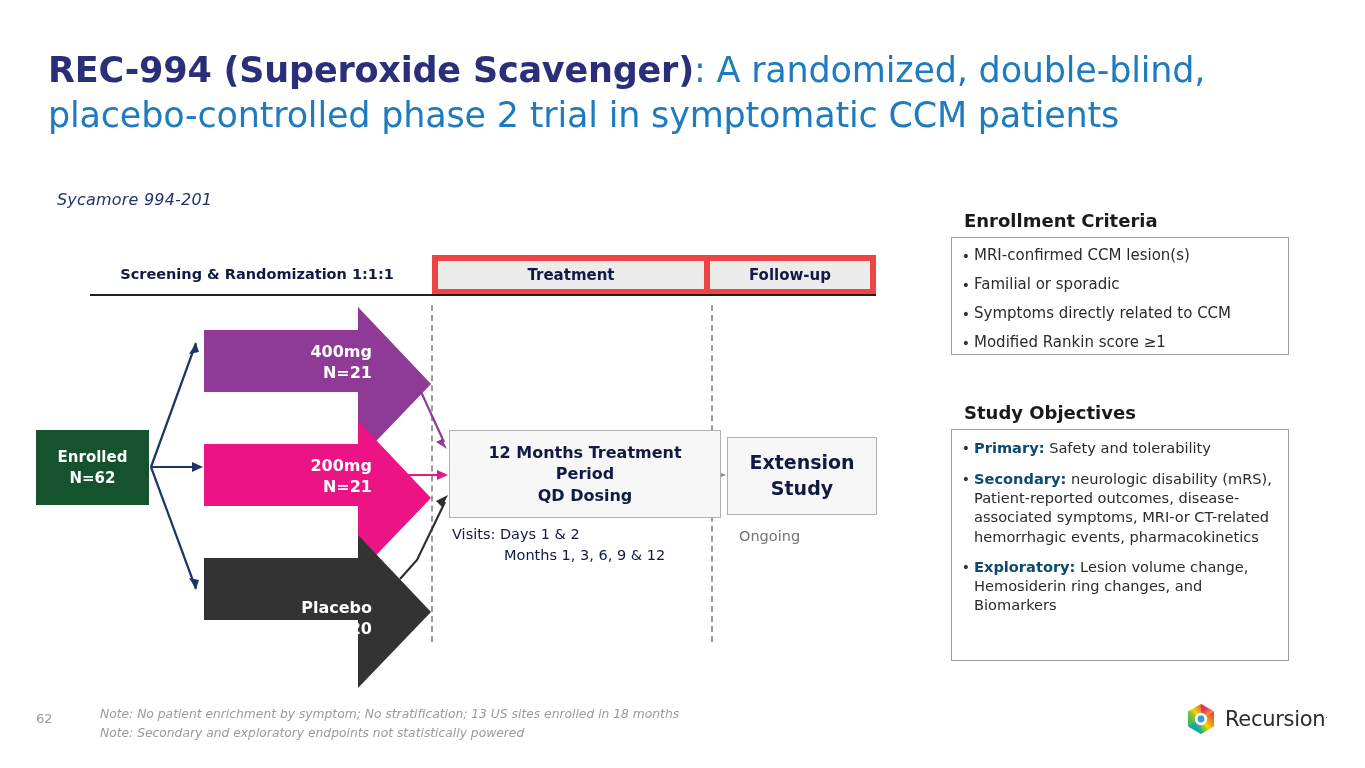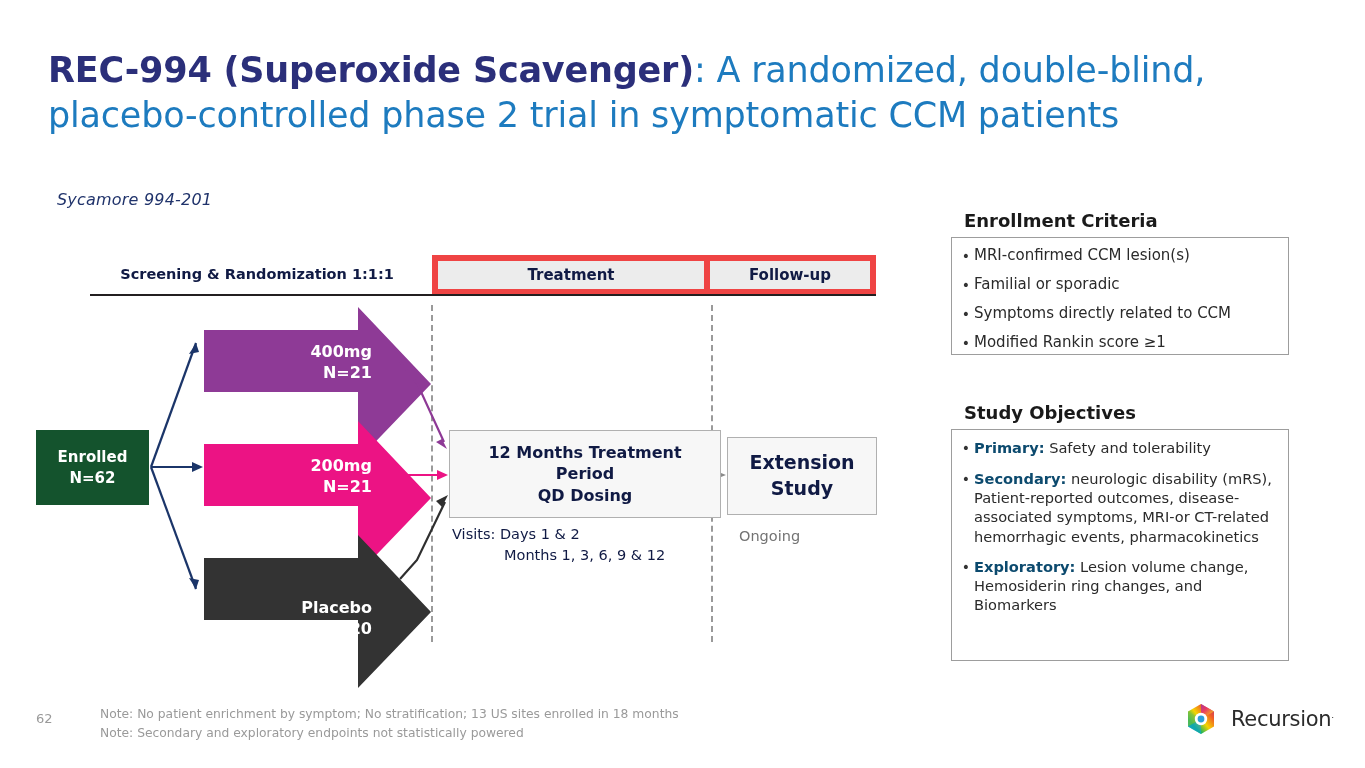--- a/index.html
+++ b/index.html
@@ -127,25 +127,25 @@
   }
   #obj-panel .bullet-text{font-size:14.6px;line-height:1.32;}
   .lead{font-weight:bold;color:#0c4a6e;margin-top:20px;}
 
   
   .page-num{
     position:absolute;left:36px;top:711px;font-size:13px;color:#9a9a9a;
   }
   .notes{
     position:absolute;left:100px;top:705px;width:760px;
-    font-size:12.3px;color:#9a9a9a;line-height:1.55;
-  }
-
-  
-  .logo{position:absolute;left:1186px;top:703px;display:flex;align-items:center;gap:15px;}
+    font-size:12.3px;font-style:italic;color:#9a9a9a;line-height:1.55;
+  }
+
+  
+  .logo{position:absolute;left:1186px;top:703px;display:flex;align-items:center;gap:9px;}
   .logo-word{font-size:21px;color:#2b2b2b;letter-spacing:-0.3px;}
   .logo-tm{font-size:9px;color:#2b2b2b;vertical-align:super;}
 </style>
 </head>
 <body>
 
 <div class="slide">
 
   <div class="title-block">
     <span class="title-bold">REC-994 (Superoxide Scavenger)</span><span class="title-rest">: A randomized, double-blind, placebo-controlled phase 2 trial in symptomatic CCM patients</span>

